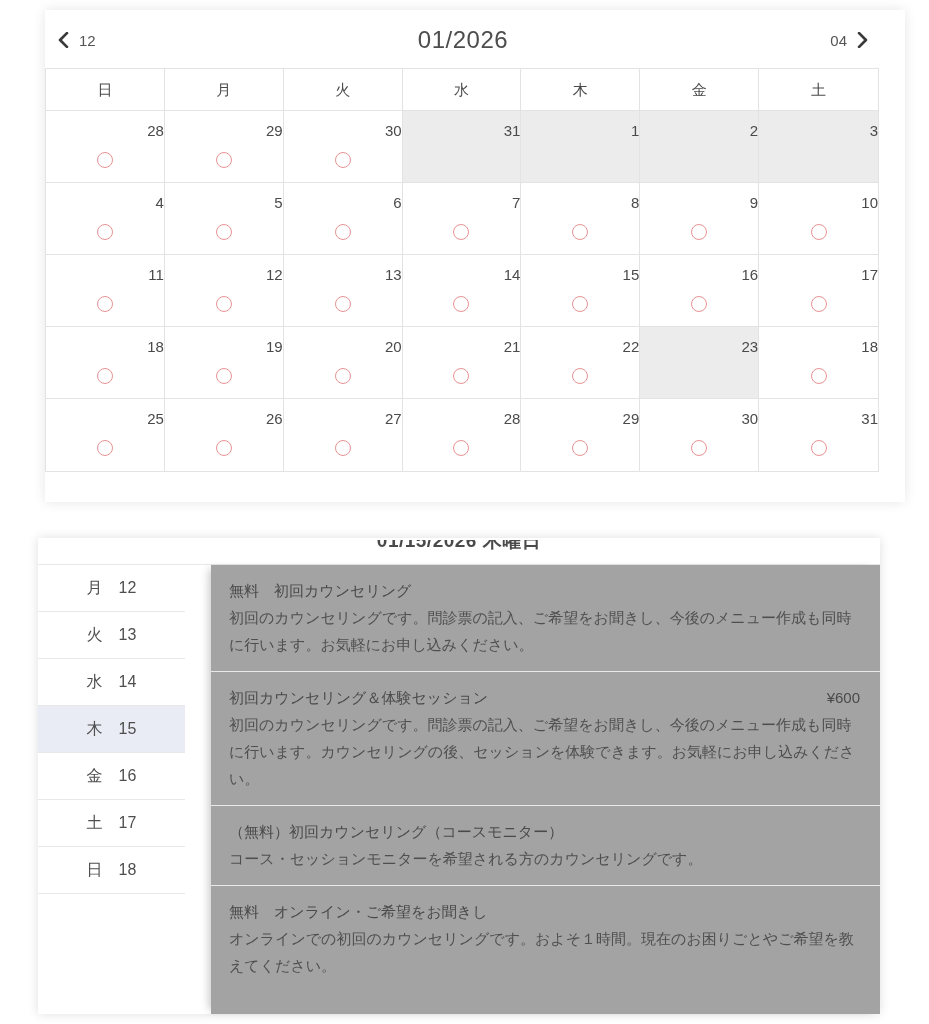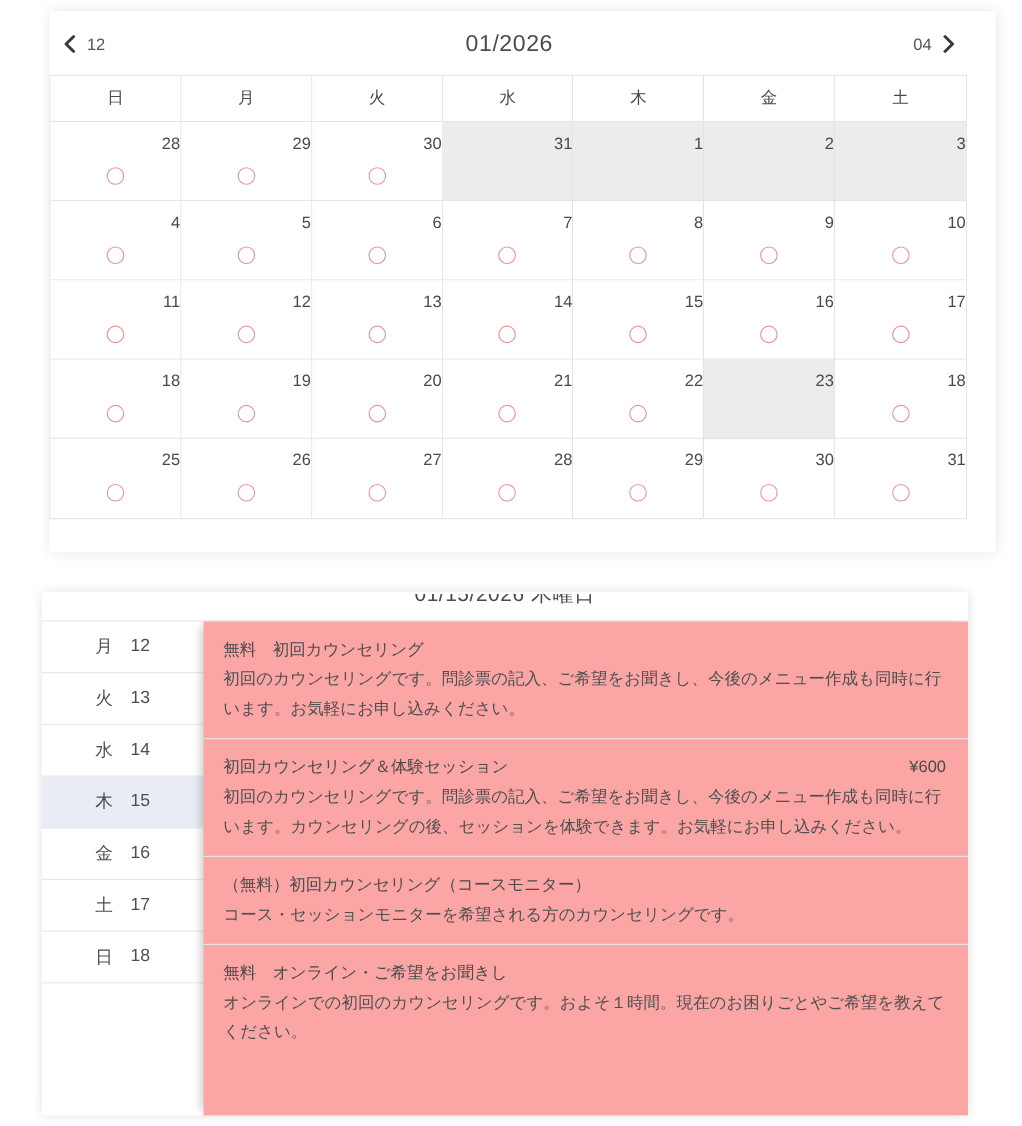--- a/index.html
+++ b/index.html
@@ -26,21 +26,21 @@
     background:#fff;
     box-shadow:0 0 12px rgba(0,0,0,0.10);
     padding:0 0 30px 0;
   }
   .cal-nav{
     display:flex;align-items:center;
     padding:18px 36px 16px 12px;height:58px;
   }
   .nav-side{display:flex;align-items:center;gap:9px;cursor:pointer;}
   .nav-label{font-size:15px;color:var(--text-soft);}
-  .cal-title{flex:1;text-align:center;font-size:21px;color:#4d4d4d;letter-spacing:0.5px;}
+  .cal-title{flex:1;text-align:center;font-size:24px;color:#4d4d4d;letter-spacing:0.5px;}
   .cal-table{margin:0 26px 0 0;border:1px solid var(--border);}
   .wd-row,.date-grid{display:grid;grid-template-columns:repeat(7,1fr);}
   .wd-cell{
     height:42px;line-height:42px;text-align:center;font-size:15px;
     border-right:1px solid var(--border);border-bottom:1px solid var(--border);
     background:#fff;color:var(--text);
   }
   .wd-cell:nth-child(7n){border-right:none;}
   .date-cell{
     height:72px;text-align:right;background:#fff;cursor:pointer;
@@ -54,32 +54,33 @@
     width:16px;height:16px;border:1.5px solid var(--accent-circle);
     border-radius:50%;margin:13px auto 0;
   }
   
   .schedule-card{
     position:absolute;left:38px;top:538px;width:842px;
     background:#fff;
     box-shadow:0 0 10px rgba(0,0,0,0.13);
     padding-top:2px;
   }
-  .sched-heading-clip{height:13px;overflow:hidden;text-align:center;margin-bottom:11px;}
+  .sched-heading-clip{height:13px;overflow:hidden;text-align:center;margin-bottom:11px;font-weight:bold;}
   .sched-heading{font-size:19px;line-height:20px;margin-top:-9px;color:#4a4a4a;letter-spacing:0.5px;}
   .sched-body{display:flex;border-top:1px solid var(--row-border);min-height:450px;}
   .day-col{width:147px;flex:none;}
   .day-row{
     height:47px;display:flex;align-items:center;justify-content:center;gap:16px;
     font-size:16px;color:#4f4f4f;border-bottom:1px solid var(--row-border);cursor:pointer;
   }
   .day-row.selected{background:var(--selected-bg);}
   .items-col{
-    flex:1;position:relative;z-index:1;background:#fca5a5;
+    flex:1;position:relative;z-index:1;background:#a3a3a3;
     box-shadow:-6px 0 8px -4px rgba(0,0,0,0.22);
+    margin-left:26px;
   }
   .sched-item{
     padding:12px 20px 13px 18px;border-bottom:1px solid var(--row-border);cursor:pointer;
   }
   .sched-item:last-child{border-bottom:none;}
   .item-head{display:flex;justify-content:space-between;align-items:flex-start;}
   .item-title{font-size:15px;line-height:27px;color:#4a4a4a;max-width:455px;}
   .item-price{font-size:15px;line-height:27px;color:#4a4a4a;white-space:nowrap;}
   .item-desc{font-size:15px;line-height:27px;color:#4f4f4f;}
   .chev{display:block;}

